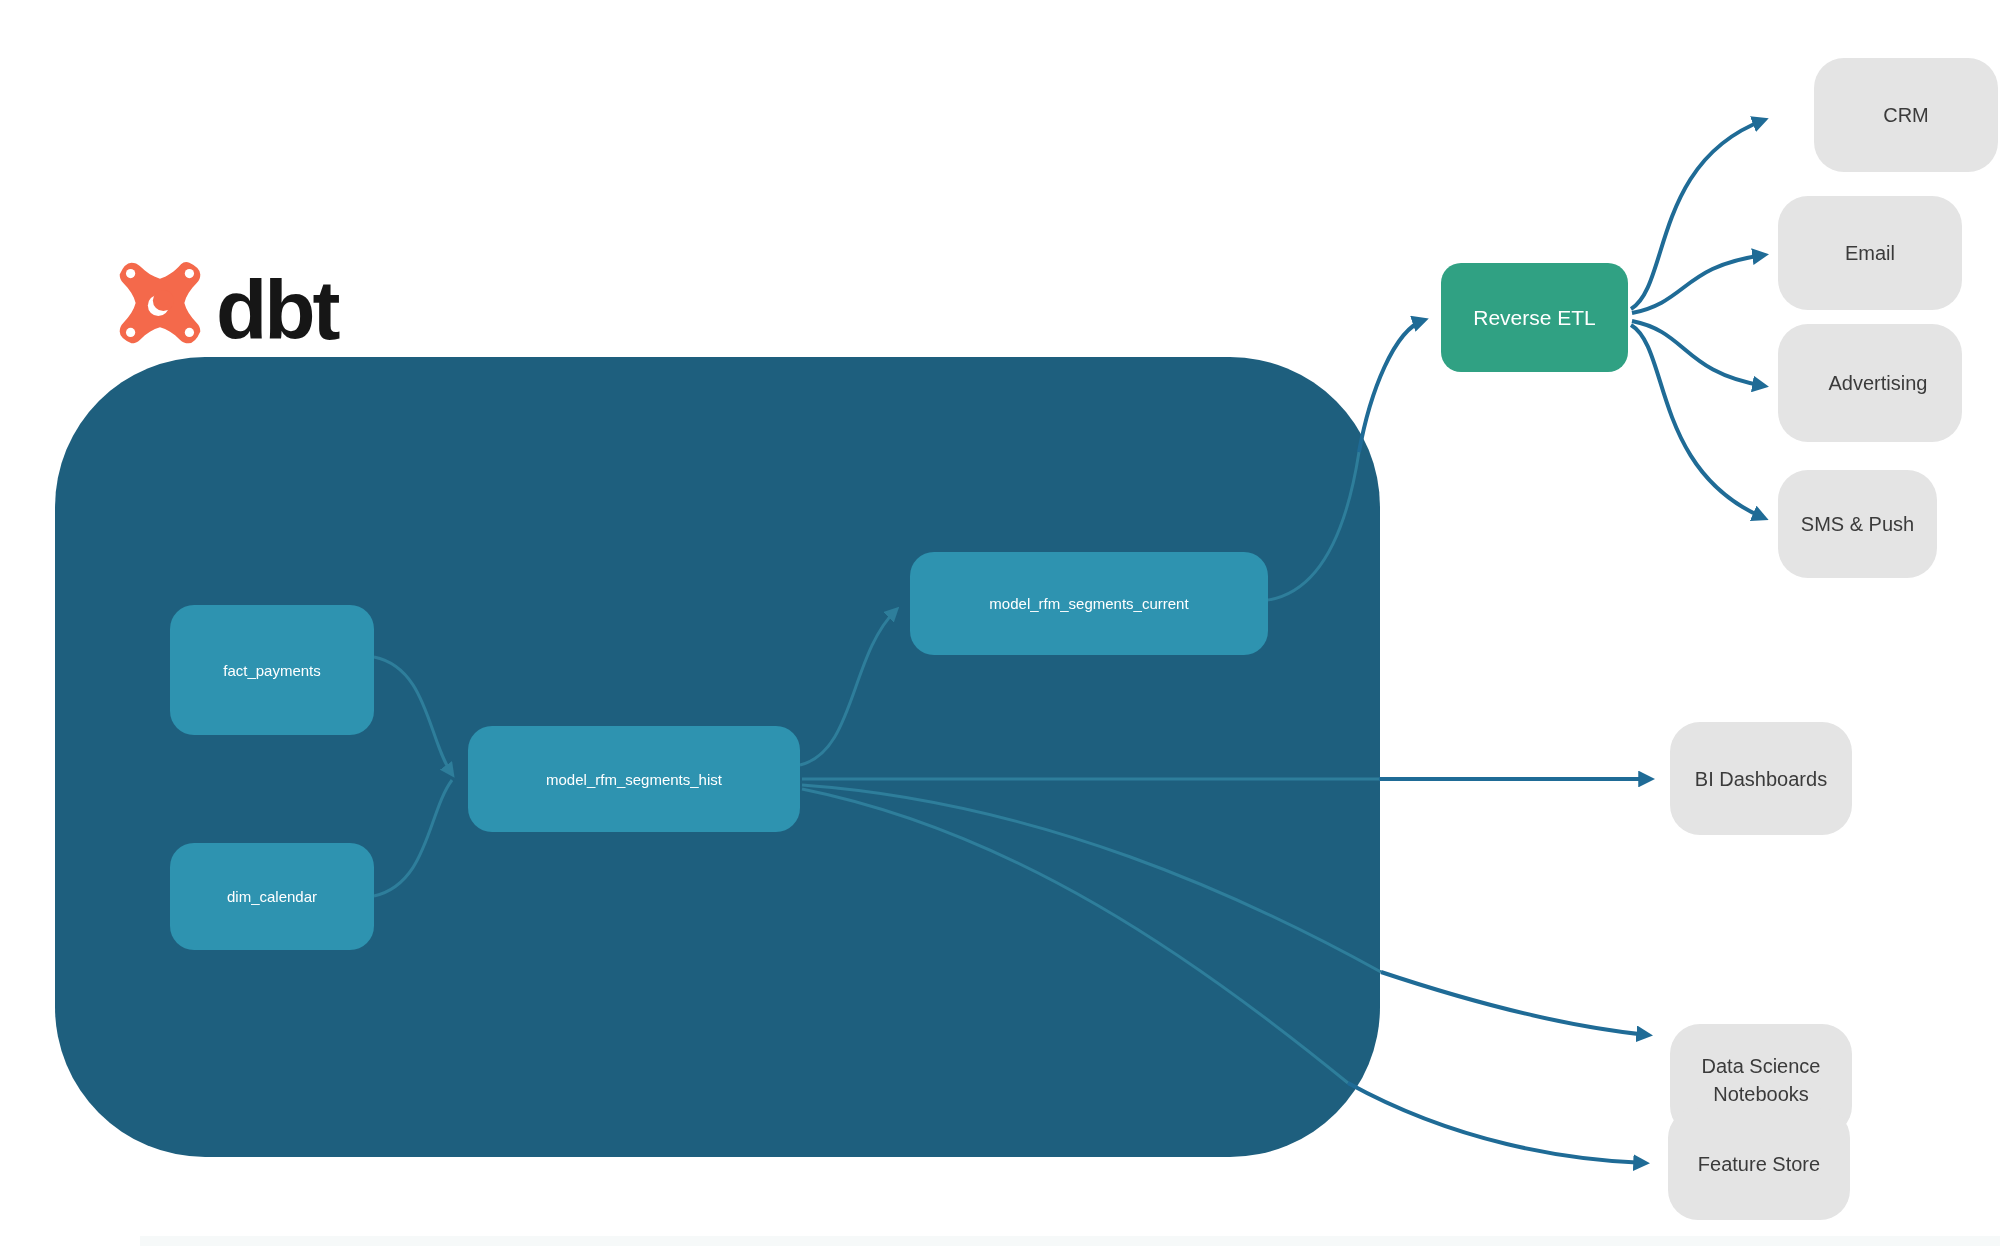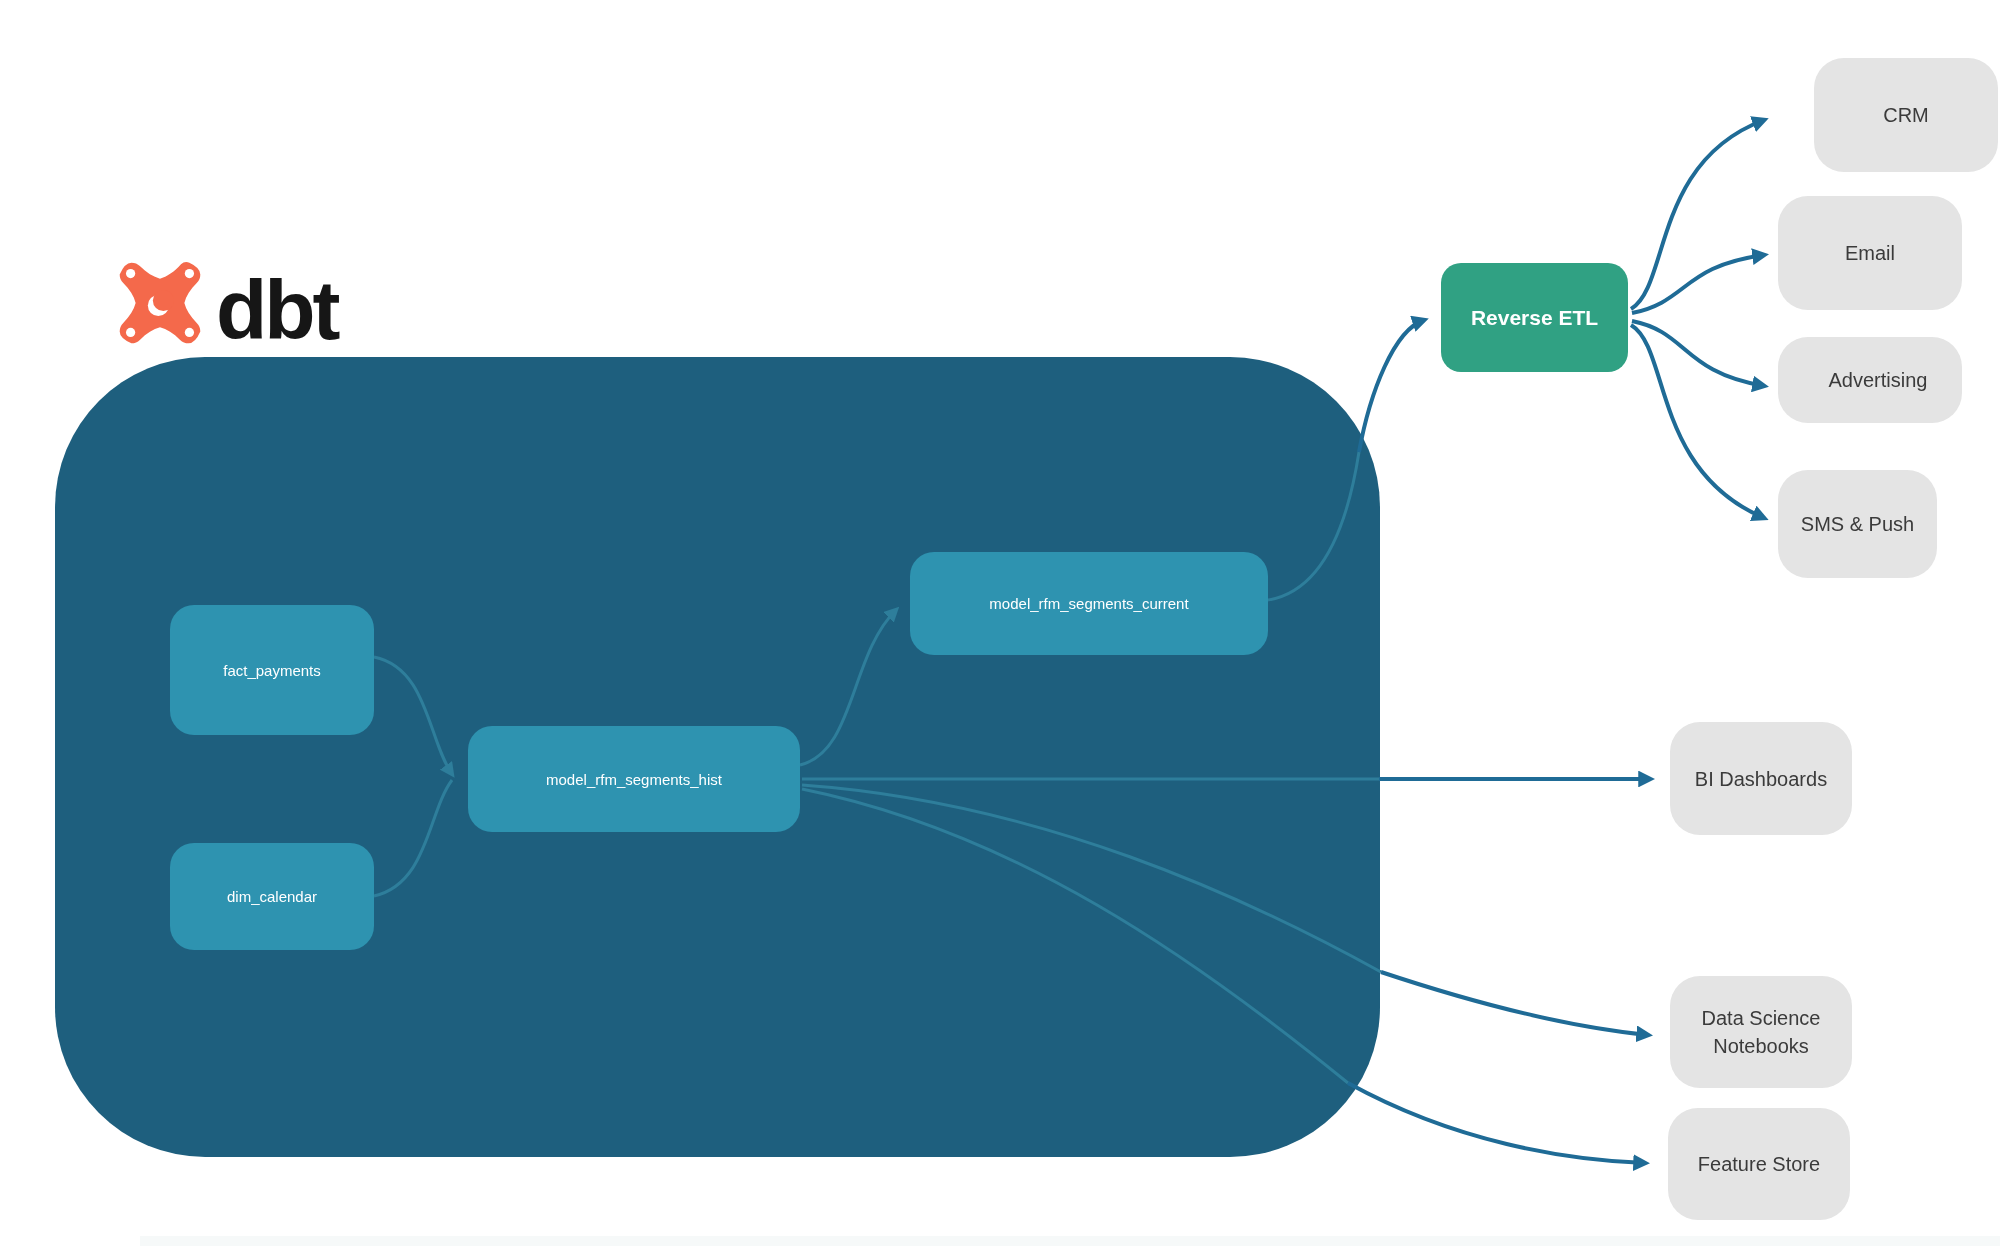--- a/index.html
+++ b/index.html
@@ -41,27 +41,27 @@
   }
   .node-gray{
     background:#E4E4E4;border-radius:30px;color:#3B3B3B;font-size:20px;
     line-height:1.4;padding:0 20px;
   }
 
   .n-fact{left:170px;top:605px;width:204px;height:130px;align-items:center;}
   .n-dim{left:170px;top:843px;width:204px;height:107px;}
   .n-hist{left:468px;top:726px;width:332px;height:106px;}
   .n-current{left:910px;top:552px;width:358px;height:103px;}
-  .n-retl{left:1441px;top:263px;width:187px;height:109px;font-weight:bold;}
+  .n-retl{left:1441px;top:263px;width:187px;height:109px;}
   .n-crm{left:1778px;top:58px;width:184px;height:114px;margin-left:36px;}
   .n-email{left:1778px;top:196px;width:184px;height:114px;justify-content:center;}
-  .n-adv{left:1778px;top:337px;width:184px;height:86px;padding-left:36px;}
+  .n-adv{left:1778px;top:324px;width:184px;height:118px;padding-left:36px;}
   .n-sms{left:1778px;top:470px;width:159px;height:108px;}
   .n-bi{left:1670px;top:722px;width:182px;height:113px;}
-  .n-ds{left:1670px;top:976px;width:182px;height:112px;}
+  .n-ds{left:1670px;top:1024px;width:182px;height:112px;}
   .n-fs{left:1668px;top:1108px;width:182px;height:112px;}
 
   .bottom-strip{
     position:absolute;left:140px;top:1236px;right:0;height:10px;background:#F6F9F9;
   }
 </style>
 </head>
 <body>
 
 <div class="canvas">

